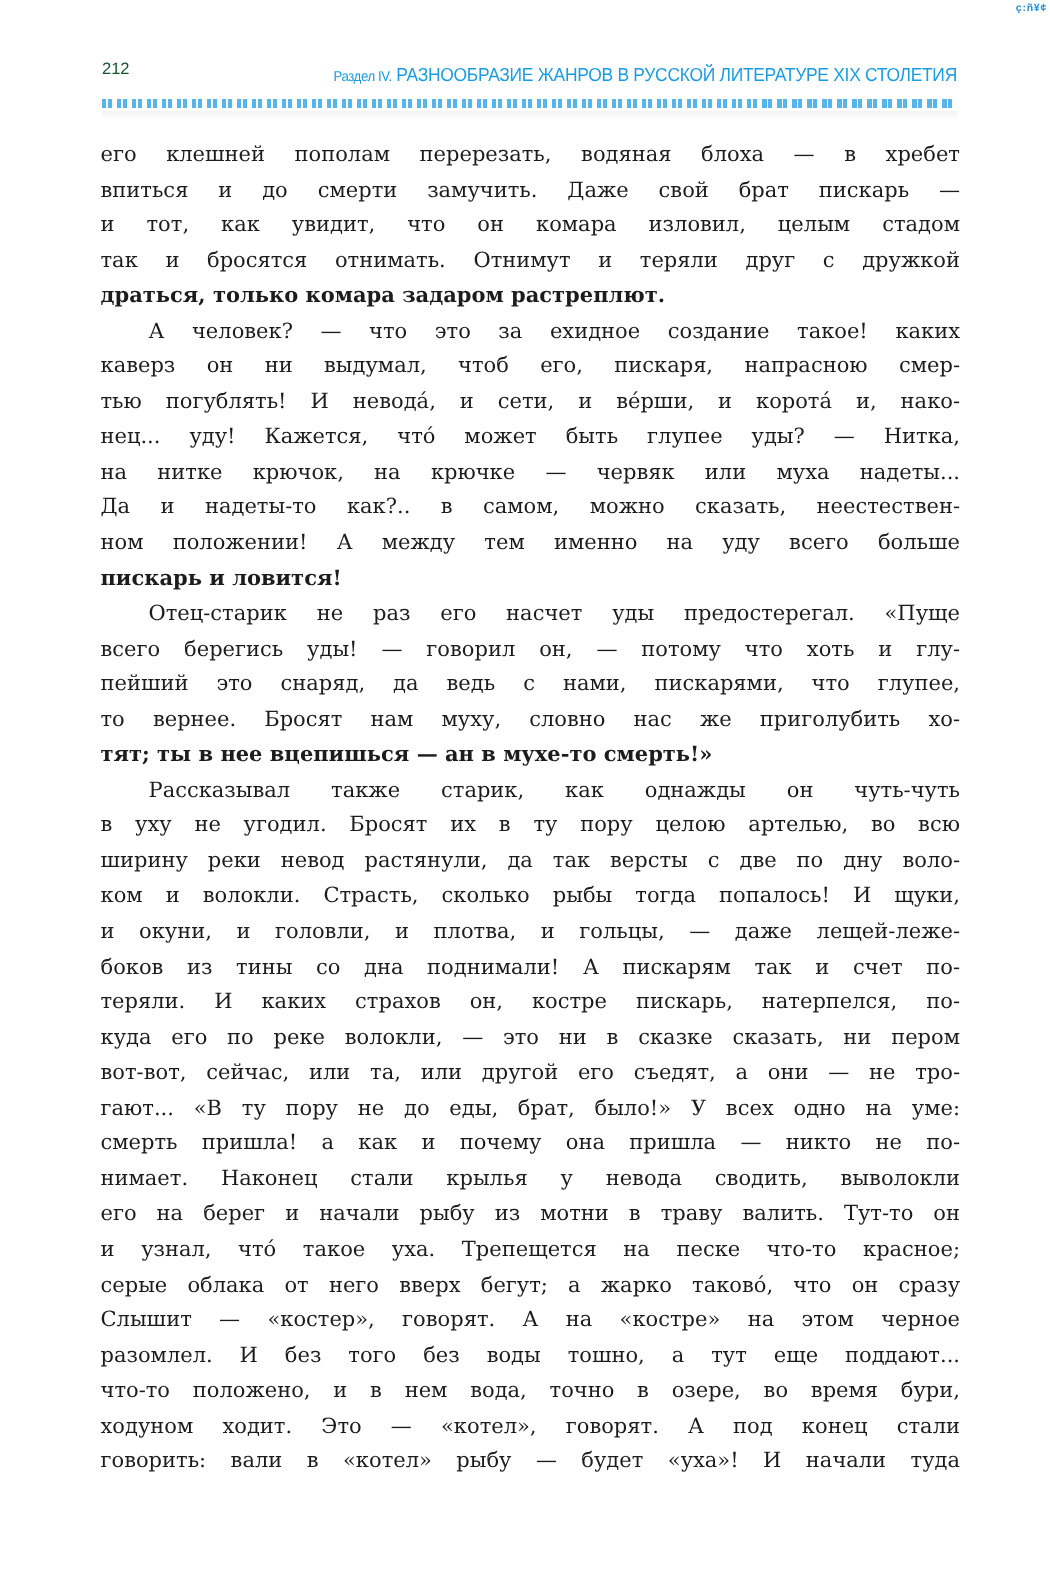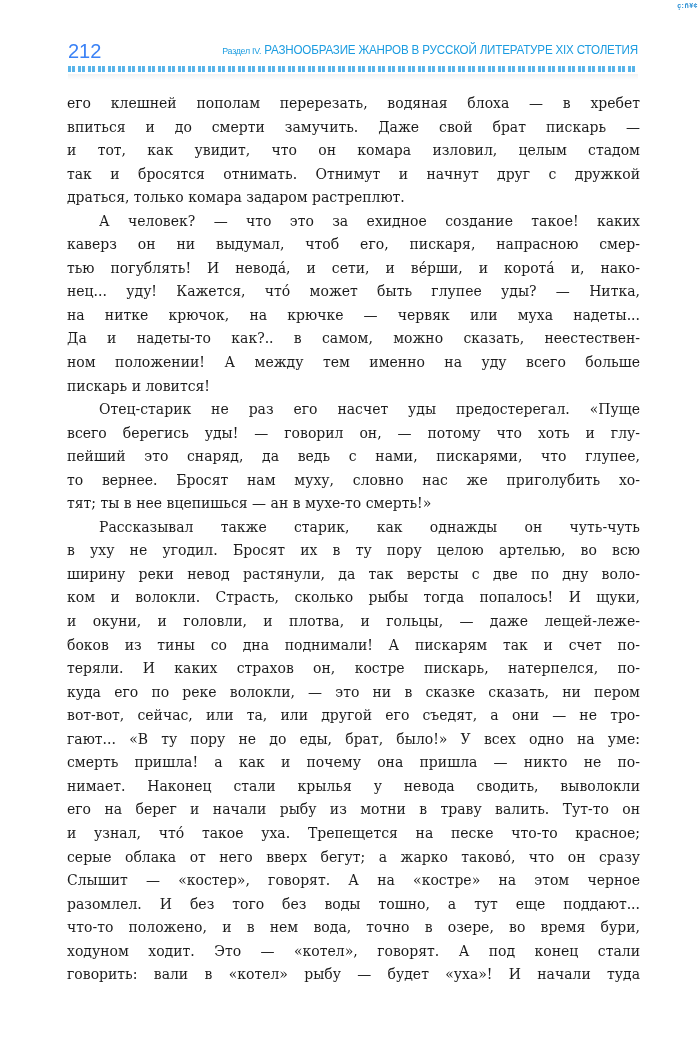--- a/index.html
+++ b/index.html
@@ -30,22 +30,22 @@
       top: 40px;
       left: 68px;
       width: 570px;
       height: 20px;
     }
     .page-number {
       position: absolute;
       left: 0;
       top: 0;
       font-family: "Liberation Sans", sans-serif;
-      font-size: 20px;
-      color: #3b82f6;
+      font-size: 11px;
+      color: #14532d;
       text-align: center;
     }
     .section-title {
       position: absolute;
       right: 0;
       top: 3px;
       font-family: "Liberation Sans", sans-serif;
       font-size: 12.5px;
       color: #1b9ce0;
       letter-spacing: -0.2px;
@@ -93,20 +93,21 @@
     .body-text .line {
       display: block;
       white-space: nowrap;
       text-align-last: justify;
       text-align: justify;
       overflow: hidden;
       height: 23.55px;
     }
     .body-text .line.last {
       text-align-last: left;
+      font-weight: bold;
     }
     .body-text .line.indent {
       padding-left: 32px;
     }
   </style>
 </head>
 <body>
 
 <div class="corner-mark">ç:ñ¥¢</div>
 
@@ -114,21 +115,21 @@
   <span class="page-number">212</span>
   <span class="section-title"><span class="prefix">Раздел IV.</span> <span>РАЗНООБРАЗИЕ ЖАНРОВ В РУССКОЙ ЛИТЕРАТУРЕ XIX СТОЛЕТИЯ</span></span>
 </div>
 <div class="ornament"></div>
 <div class="ornament-shadow"></div>
 
 <div class="body-text" id="body-text">
     <span class="line">его клешней пополам перерезать, водяная блоха — в хребет</span>
     <span class="line">впиться и до смерти замучить. Даже свой брат пискарь —</span>
     <span class="line">и тот, как увидит, что он комара изловил, целым стадом</span>
-    <span class="line">так и бросятся отнимать. Отнимут и начнут друг с дружкой</span>
+    <span class="line">так и бросятся отнимать. Отнимут и теряли друг с дружкой</span>
     <span class="line last">драться, только комара задаром растреплют.</span>
     <span class="line indent">А человек? — что это за ехидное создание такое! каких</span>
     <span class="line">каверз он ни выдумал, чтоб его, пискаря, напрасною смер-</span>
     <span class="line">тью погублять! И невода́, и сети, и ве́рши, и корота́ и, нако-</span>
     <span class="line">нец... уду! Кажется, что́ может быть глупее уды? — Нитка,</span>
     <span class="line">на нитке крючок, на крючке — червяк или муха надеты...</span>
     <span class="line">Да и надеты-то как?.. в самом, можно сказать, неестествен-</span>
     <span class="line">ном положении! А между тем именно на уду всего больше</span>
     <span class="line last">пискарь и ловится!</span>
     <span class="line indent">Отец-старик не раз его насчет уды предостерегал. «Пуще</span>

